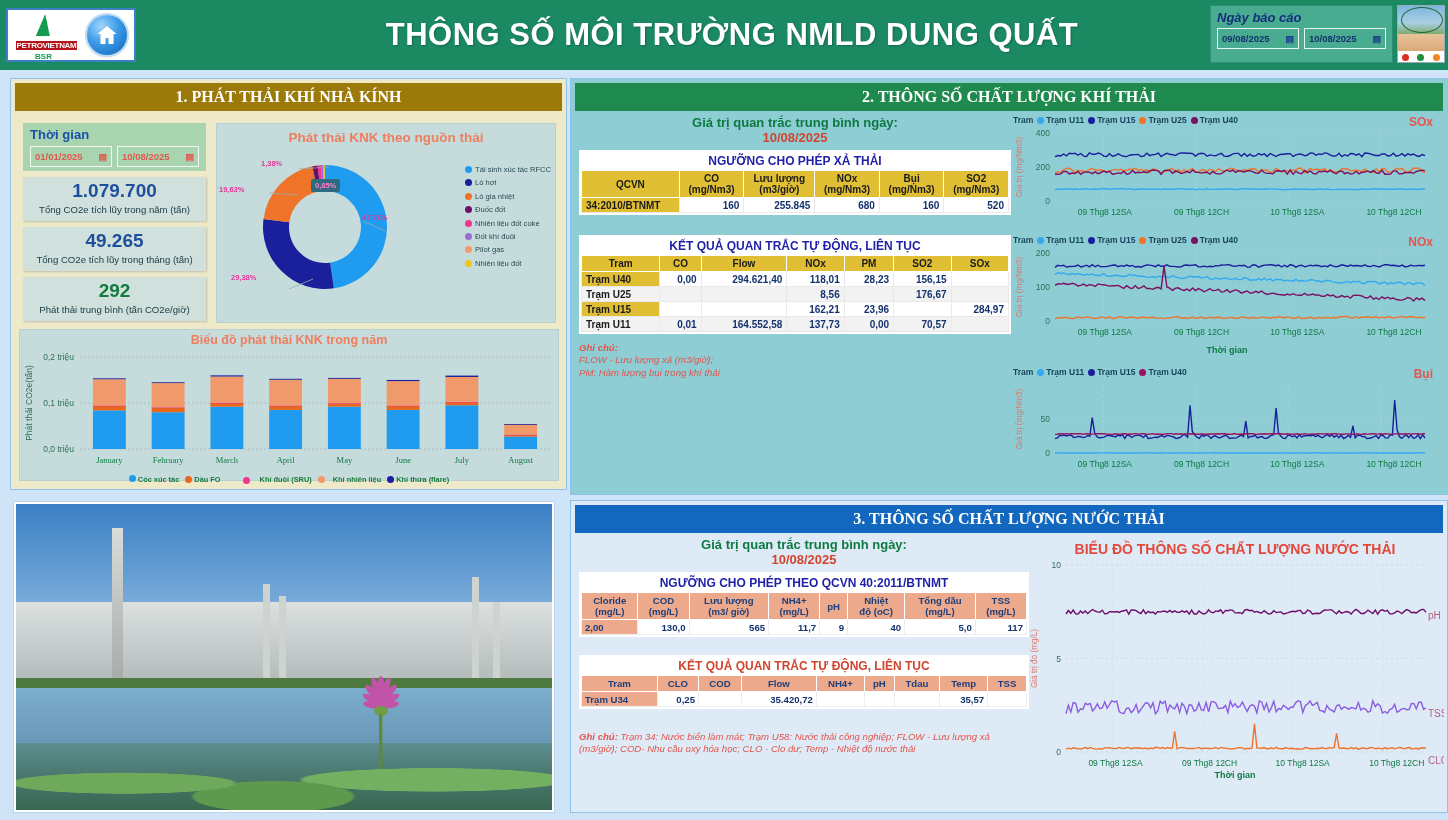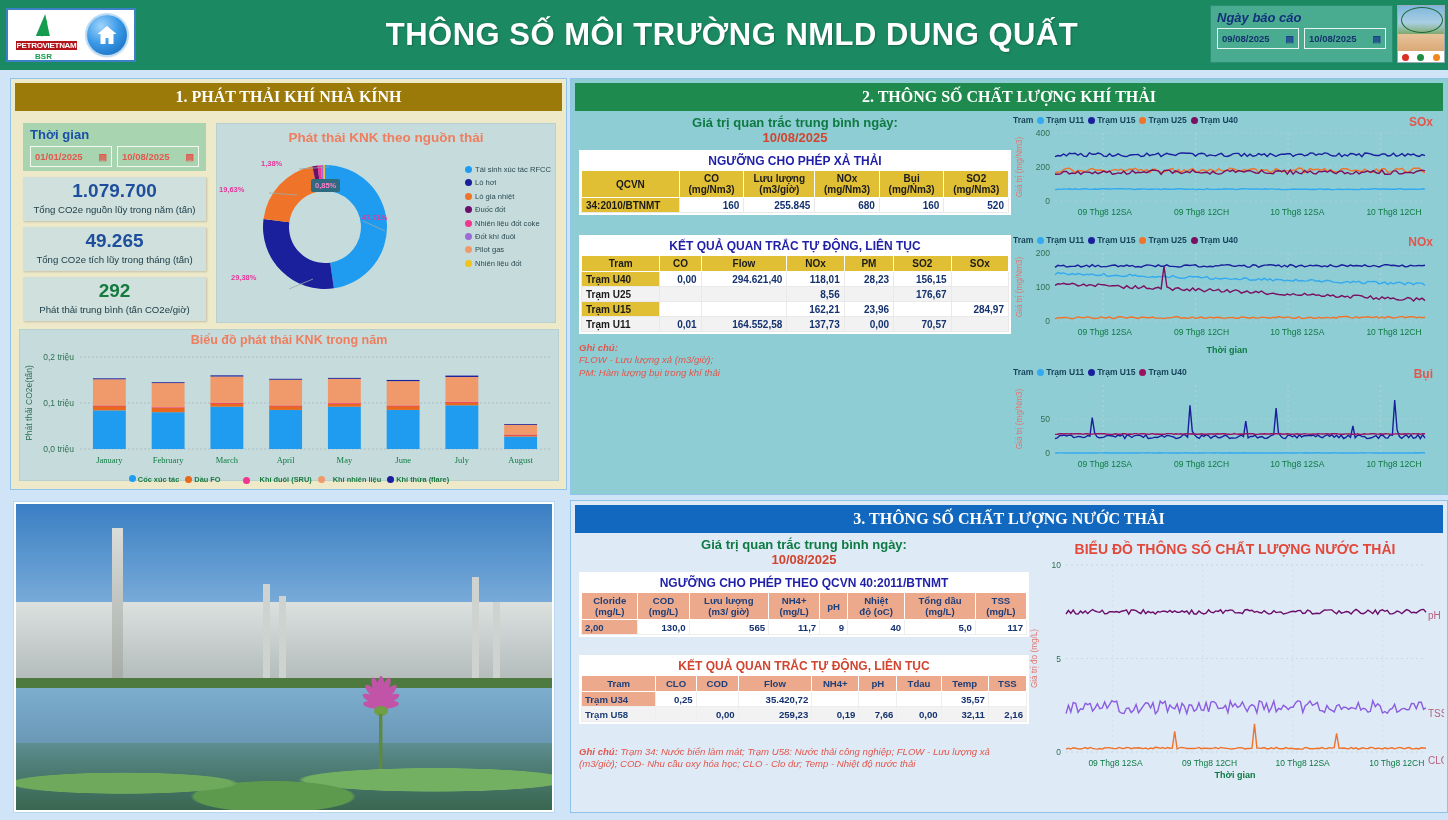--- a/index.html
+++ b/index.html
@@ -259,21 +259,21 @@
         </div>
         <div class="date-field">
           <span>10/08/2025</span>
           <span class="cal-ico">▤</span>
         </div>
       </div>
     </div>
 
     <div class="kpi-card" id="kpi1">
       <div class="kpi-val">1.079.700</div>
-      <div class="kpi-lbl">Tổng CO2e nguồn lũy trong năm (tấn)</div>
+      <div class="kpi-lbl">Tổng CO2e tích lũy trong năm (tấn)</div>
     </div>
     <div class="kpi-card" id="kpi2">
       <div class="kpi-val">49.265</div>
       <div class="kpi-lbl">Tổng CO2e tích lũy trong tháng (tấn)</div>
     </div>
     <div class="kpi-card" id="kpi3">
       <div class="kpi-val">292</div>
       <div class="kpi-lbl">Phát thải trung bình (tấn CO2e/giờ)</div>
     </div>
 
@@ -703,31 +703,20 @@
               <td class="rowhdr">Trạm U34</td>
               <td>0,25</td>
               <td></td>
               <td>35.420,72</td>
               <td></td>
               <td></td>
               <td></td>
               <td>35,57</td>
               <td></td>
             </tr>
-            <tr class="alt">
-              <td class="rowhdr">Trạm U58</td>
-              <td></td>
-              <td>0,00</td>
-              <td>259,23</td>
-              <td>0,19</td>
-              <td>7,66</td>
-              <td>0,00</td>
-              <td>32,11</td>
-              <td>2,16</td>
-            </tr>
           </tbody>
       </table>
     </div>
 
     <div class="note" style="margin-top:22px">
       <b>Ghi chú:</b>
       <span>Trạm 34: Nước biển làm mát; Trạm U58: Nước thải công nghiệp; FLOW - Lưu lượng xả</span>
       <div>(m3/giờ);  COD- Nhu cầu oxy hóa học; CLO - Clo dư; Temp - Nhiệt độ nước thải</div>
     </div>
   </div>

